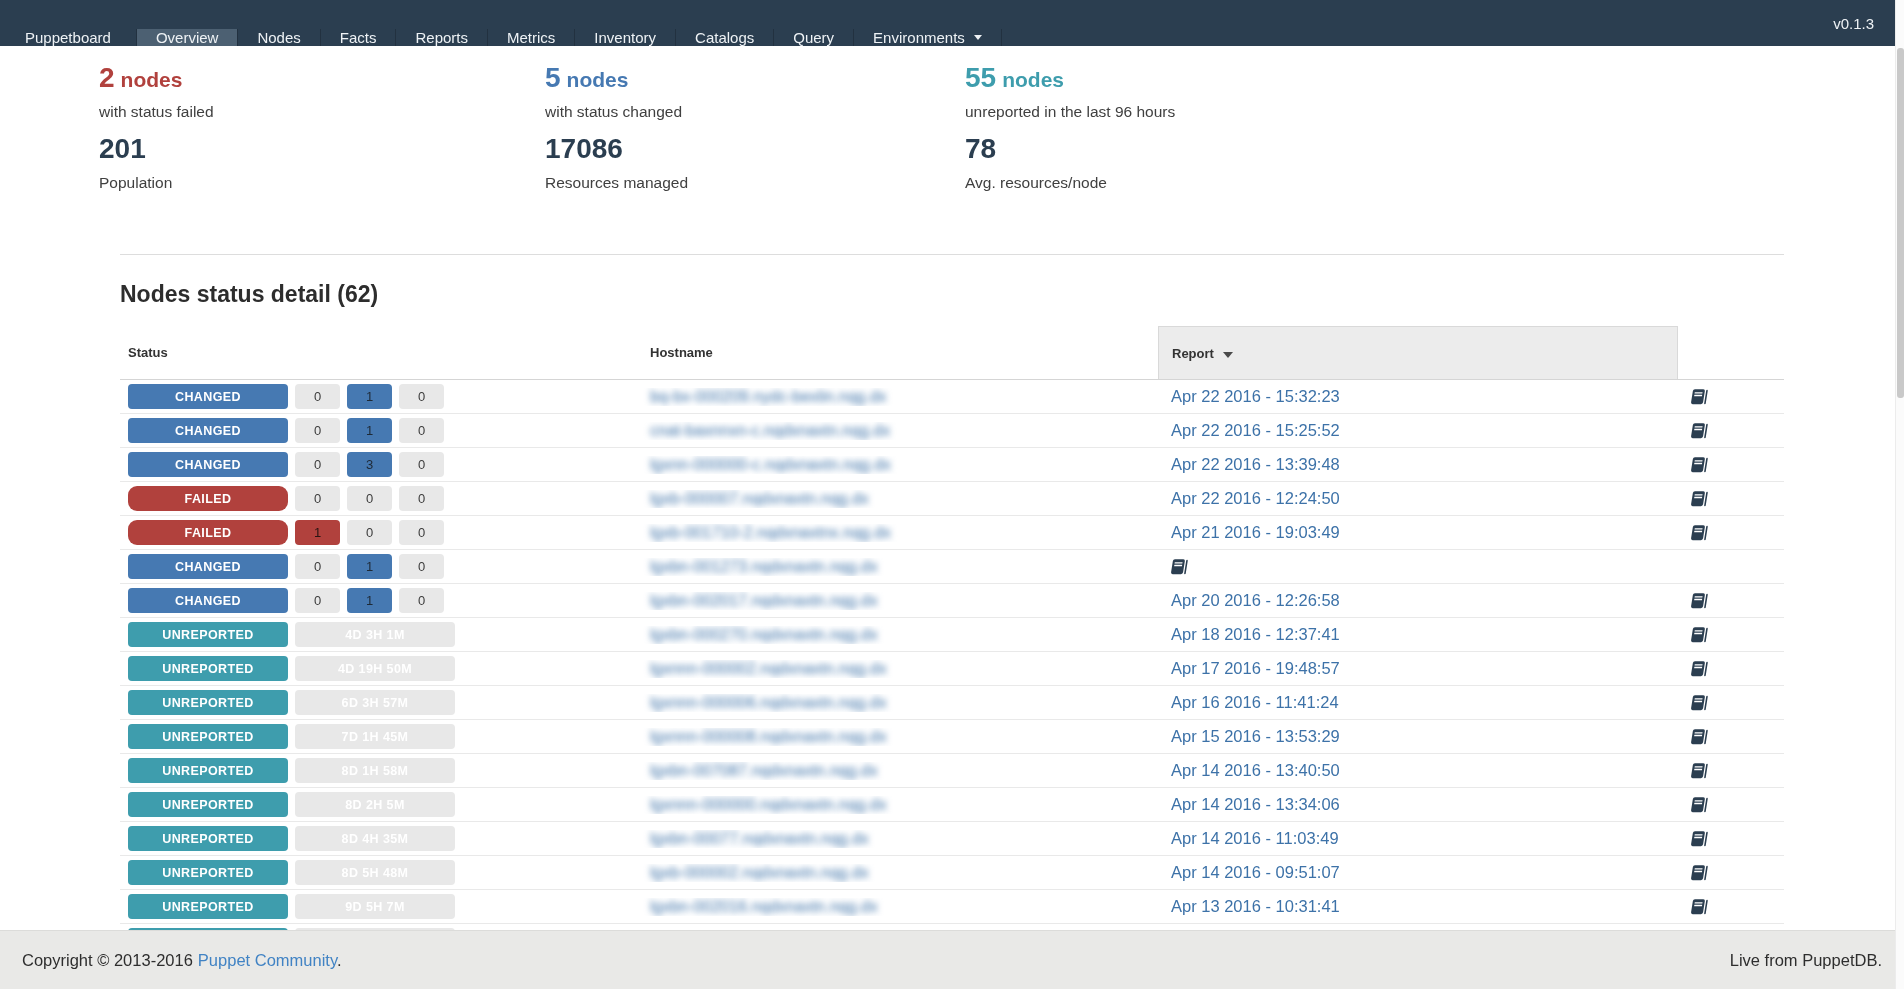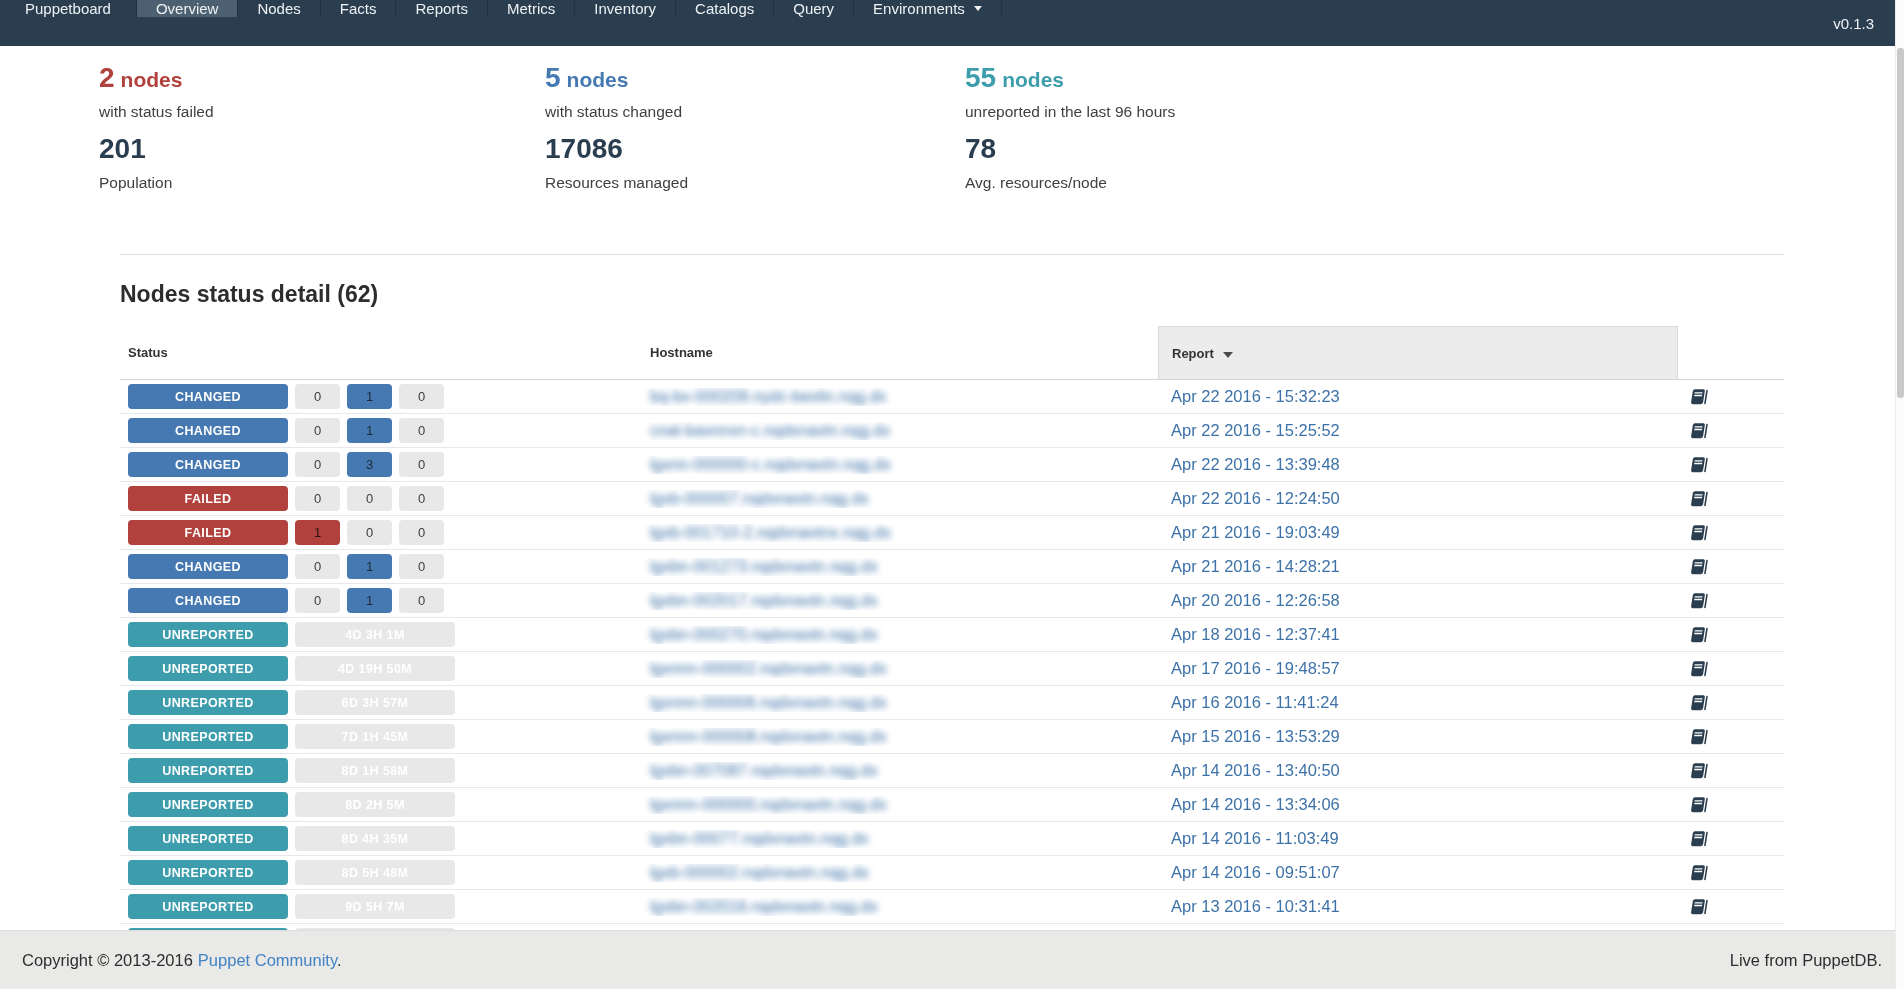--- a/index.html
+++ b/index.html
@@ -7,21 +7,21 @@
     width:1904px;height:989px;position:relative;overflow:hidden;
     background:#ffffff;color:#333;
     font-family:"Liberation Sans", sans-serif;
     -webkit-font-smoothing:antialiased;
   }
   
   nav{
     height:46px;background:var(--navy);display:flex;align-items:stretch;
     color:#eef2f5;
   }
-  #nav-items{display:flex;align-items:flex-start;}
+  #nav-items{display:flex;align-items:flex-end;}
   .nav-item{
     display:flex;align-items:center;padding:0 19px;font-size:15px;
     border-right:1px solid #223140;cursor:pointer;white-space:nowrap;
   }
   .nav-item.brand{padding:0 25px;}
   .nav-item.active{background:#4c6072;}
   .caret-down{
     width:0;height:0;display:inline-block;margin-left:9px;
     border-left:4px solid transparent;border-right:4px solid transparent;
     border-top:5px solid currentColor;
@@ -65,21 +65,21 @@
     display:grid;grid-template-columns:520px 518px 520px auto;height:33px;
     border-bottom:1px solid #e9e9e9;align-items:center;
   }
   .cell-status{display:flex;align-items:center;gap:7px;padding-left:8px;}
   .badge{
     width:160px;height:25px;border-radius:4px;color:#fff;font-weight:bold;
     font-size:12.5px;letter-spacing:.4px;display:flex;align-items:center;justify-content:center;
     box-sizing:border-box;
   }
   .badge.changed{background:var(--changed);}
-  .badge.failed{background:var(--failed);}
+  .badge.failed{background:var(--failed);border-radius:9px;}
   .badge.unreported{background:var(--unreported);}
   .chip{
     min-width:45px;height:25px;border-radius:4px;background:#e8e8e8;color:#3d3d3d;
     font-size:13px;display:flex;align-items:center;justify-content:center;box-sizing:border-box;
   }
   .chip.changed{background:var(--changed);color:#1e2a37;}
   .chip.failed{background:var(--failed);color:#2a1413;}
   .chip.wide{width:160px;color:#ffffff;font-weight:bold;font-size:12.5px;letter-spacing:.4px;}
   .cell-host{padding-left:10px;overflow:hidden;white-space:nowrap;}
   .host-link{color:var(--link);font-size:16px;text-decoration:none;filter:blur(3px);}
@@ -312,23 +312,20 @@
           </div>
         </div>
         <div class="trow">
           <div class="cell-status">
             <span class="badge changed">CHANGED</span>
             <span class="chip">0</span>
             <span class="chip changed">1</span>
             <span class="chip">0</span>
           </div>
           <div class="cell-host"><a class="host-link" href="#">lgxbn-001273.nqdxnaxtn.nqg.dx</a></div>
-          <div class="cell-report">
-            <a class="report-link" href="#">Apr 21 2016 - 14:28:21</a>
-          </div>
           <div class="cell-icon">
             <a href="#" style="display: flex;">
               <svg width="20" height="20" viewBox="0 0 24 24" xmlns="http://www.w3.org/2000/svg">
                 <g transform="skewX(-9) translate(3.2,0)">
                   <rect x="3.4" y="2.6" width="14.4" height="18" rx="2.2" fill="#2b3e50"></rect>
                   <rect x="5.9" y="6.2" width="9.4" height="1.7" fill="#ffffff"></rect>
                   <rect x="5.9" y="9.3" width="9.4" height="1.7" fill="#ffffff"></rect>
                   <rect x="19.3" y="3.4" width="1.9" height="17.2" rx="0.95" fill="#2b3e50"></rect>
                 </g>
               </svg>

